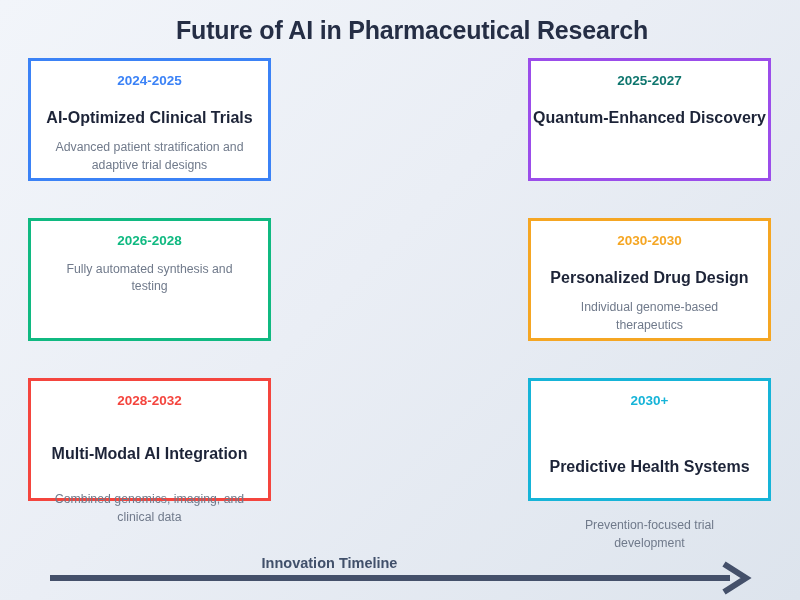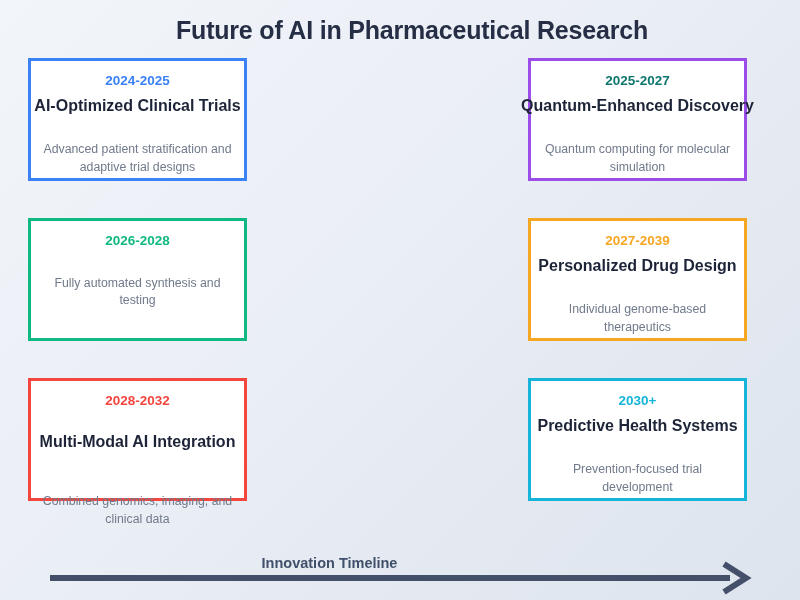--- a/index.html
+++ b/index.html
@@ -24,49 +24,49 @@
     width: 800px;
     text-align: center;
     font-size: 25px;
     font-weight: bold;
     color: #252e45;
     letter-spacing: -0.2px;
   }
 
   .card {
     position: absolute;
-    width: 219px;
+    width: 243px;
     height: 123px;
     background: #ffffff;
     border: 3px solid #3b82f6;
     display: flex;
     flex-direction: column;
     align-items: center;
     padding-top: 13px;
   }
 
   .card-year {
     font-size: 13.5px;
     font-weight: bold;
     line-height: 1.1;
     text-align: center;
   }
 
   .card-heading {
-    margin-top: 8px;
+    margin-top: 20px;
     font-size: 16px;
     font-weight: bold;
     color: #1d2438;
     text-align: center;
     line-height: 1.15;
     white-space: nowrap;
   }
 
   .card-desc {
-    margin-top: 26px;
+    margin-top: 12px;
     font-size: 12.3px;
     color: #707a8b;
     text-align: center;
     line-height: 1.42;
     width: 200px;
   }
 
   
   .col-left  { left: 28px;  }
   .col-right { left: 528px; }
@@ -100,37 +100,36 @@
 
 <div id="cards-container">
     <div class="card col-left row-1" style="border-color: rgb(59, 130, 246);">
       <div class="card-year" style="color: rgb(59, 130, 246);">2024-2025</div>
       <div class="card-heading">AI-Optimized Clinical Trials</div>
       <div class="card-desc">Advanced patient stratification and adaptive trial designs</div>
     </div>
     <div class="card col-right row-1" style="border-color: rgb(155, 77, 234);">
       <div class="card-year" style="color: #0f766e;">2025-2027</div>
       <div class="card-heading">Quantum-Enhanced Discovery</div>
-      <div class="card-desc">Quantum computing for molecular simulation</div>
     </div>
     <div class="card col-left row-2" style="border-color: rgb(16, 185, 129);">
       <div class="card-year" style="color: rgb(16, 185, 129);">2026-2028</div>
       <div class="card-desc">Fully automated synthesis and testing</div>
     </div>
     <div class="card col-right row-2" style="border-color: rgb(245, 166, 35);">
-      <div class="card-year" style="color: rgb(245, 166, 35);">2027-2039</div>
+      <div class="card-year" style="color: rgb(245, 166, 35);">2030-2030</div>
       <div class="card-heading">Personalized Drug Design</div>
       <div class="card-desc">Individual genome-based therapeutics</div>
     </div>
     <div class="card col-left row-3" style="border-color: rgb(244, 69, 62); gap: 16px;">
       <div class="card-year" style="color: rgb(244, 69, 62);">2028-2032</div>
       <div class="card-heading">Multi-Modal AI Integration</div>
       <div class="card-desc">Combined genomics, imaging, and clinical data</div>
     </div>
-    <div class="card col-right row-3" style="border-color: rgb(22, 180, 216);">
+    <div class="card col-right row-3" style="border-color: rgb(22, 180, 216); gap: 29px;">
       <div class="card-year" style="color: rgb(22, 180, 216);">2030+</div>
       <div class="card-heading">Predictive Health Systems</div>
       <div class="card-desc">Prevention-focused trial development</div>
     </div>
   </div>
 
 <div id="timeline-label">Innovation Timeline</div>
 
 <svg id="timeline-arrow" viewBox="0 0 720 40" xmlns="http://www.w3.org/2000/svg">
   <line id="tl-line" x1="10" y1="18" x2="690" y2="18" stroke="#44506a" stroke-width="6"></line>

